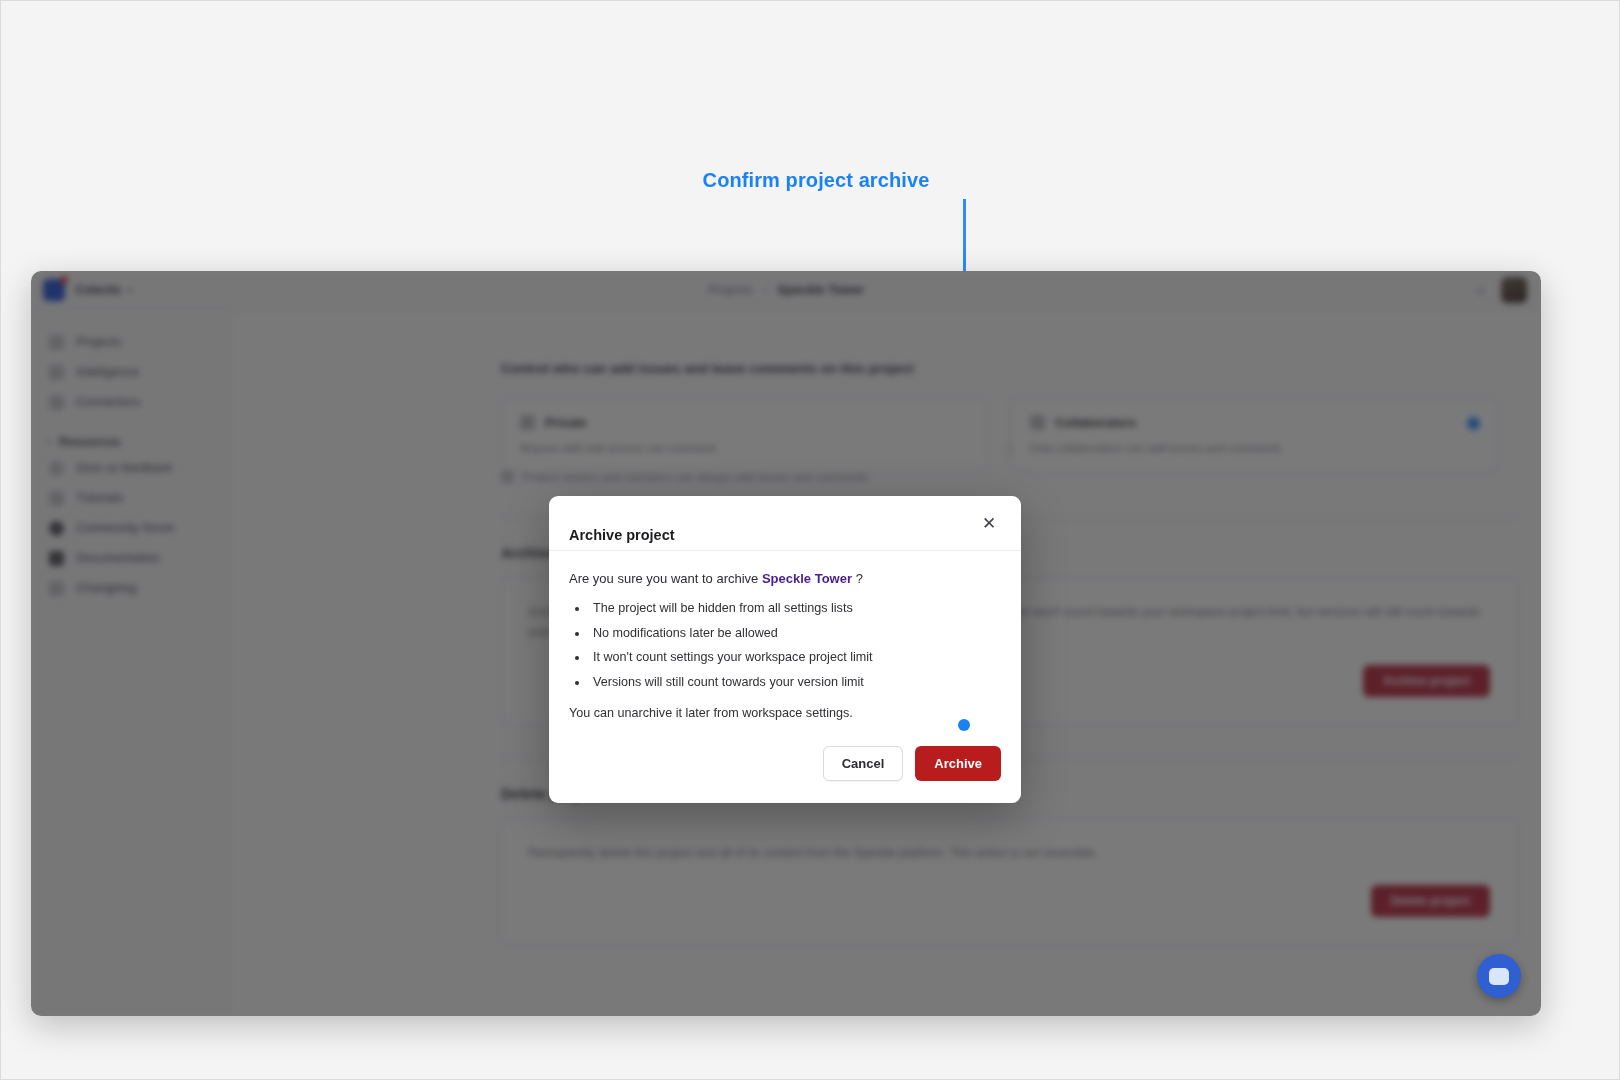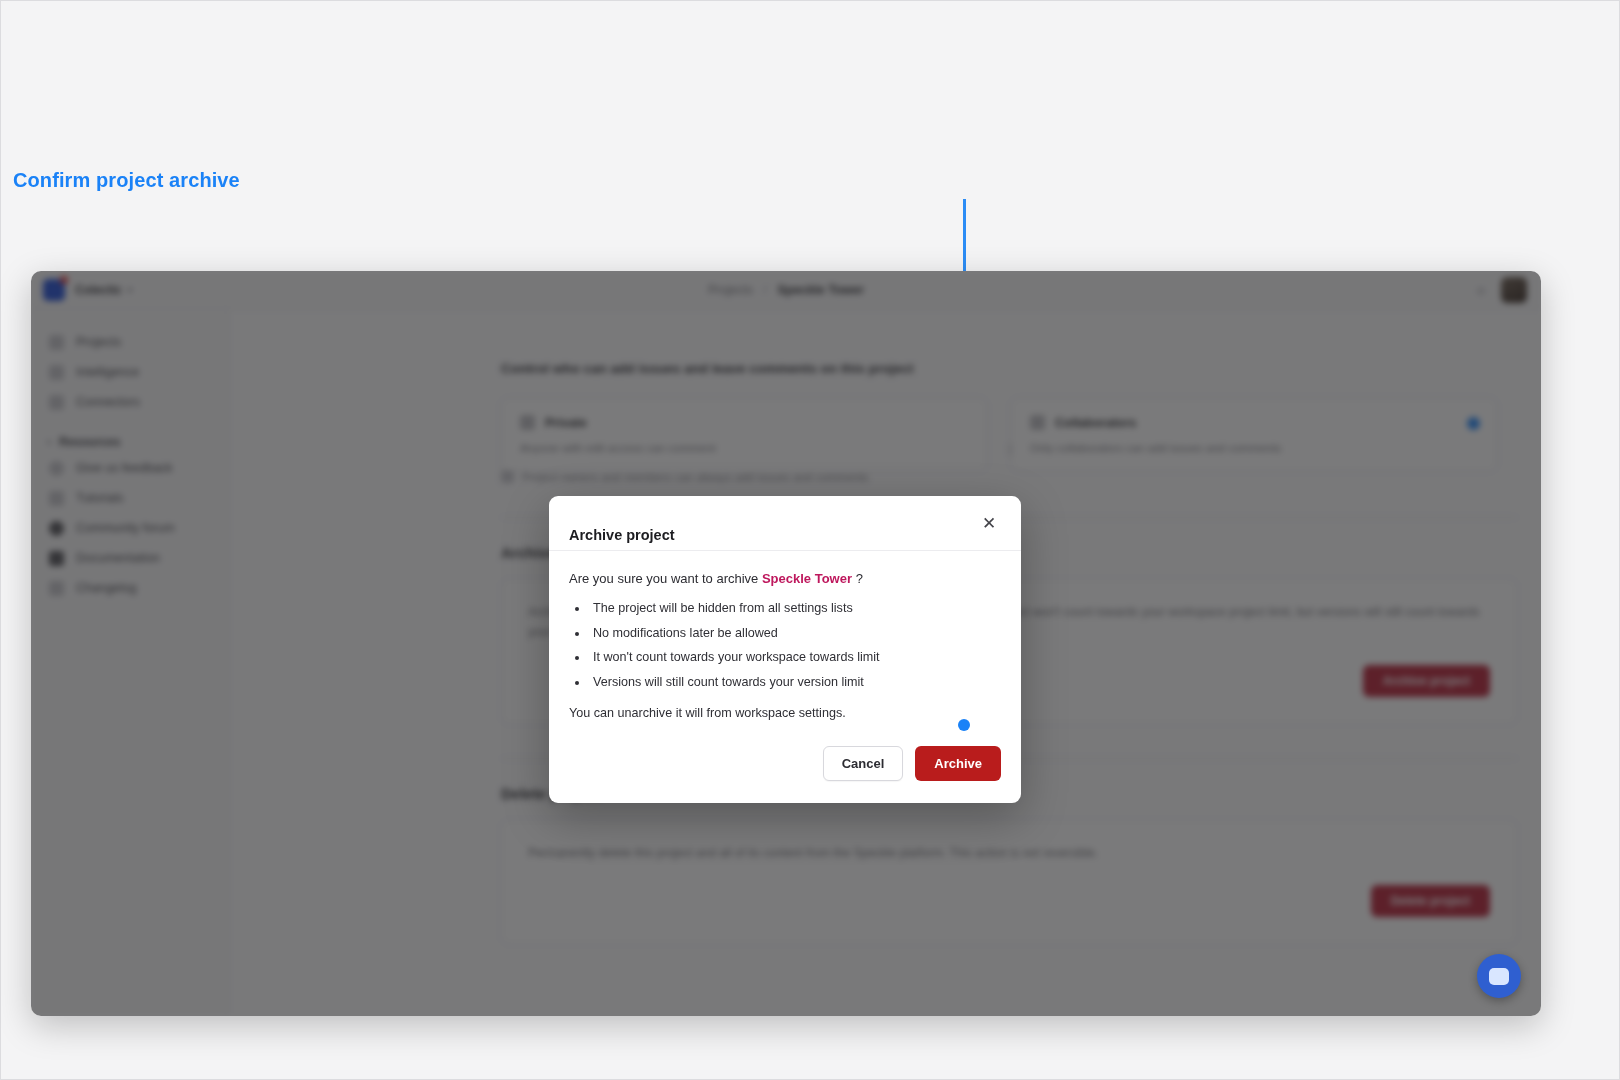--- a/index.html
+++ b/index.html
@@ -16,21 +16,21 @@
     width: 1620px; height: 1080px;
     background: #f4f4f5;
     border: 1px solid #dcdcdf;
   }
 
   
   .annot-label {
     position: absolute;
     left: 12px; right: 0;
     top: 168px;
-    text-align: left;
+    text-align: center;
     font-size: 20px;
     font-weight: bold;
     color: #1a82f7;
     letter-spacing: .1px;
   }
   .annot-line {
     position: absolute;
     left: 962px;
     top: 198px;
     width: 3px;
@@ -210,21 +210,21 @@
     border-bottom: 1px solid #ececef;
   }
   .modal-title { font-size: 14.5px; font-weight: 700; color: #1d1d21; margin-top: 24px; }
   .modal-x {
     width: 24px; height: 24px;
     display: flex; align-items: center; justify-content: center;
     font-size: 17px; color: #44444a; line-height: 1;
   }
   .modal-body { padding: 20px 20px 4px 20px; }
   .q { font-size: 13px; color: #2c2c32; }
-  .q b { font-weight: 700; color: #be185d; margin-top: 20px; }
+  .q b { font-weight: 700; color: #4c1d95; margin-top: 20px; }
   .bullets { margin: 16px 0 0 20px; }
   .bullets li {
     font-size: 12.6px; color: #2f2f35;
     line-height: 1.0; margin-bottom: 12px;
     padding-left: 4px;
   }
   .tail {
     margin: 18px 0 0 0; font-size: 12.6px; color: #2f2f35;
   }
   .modal-ft {
@@ -372,24 +372,24 @@
   <div class="modal">
     <div class="modal-hd">
       <span class="modal-title">Archive project</span>
       <span class="modal-x">✕</span>
     </div>
     <div class="modal-body">
       <div class="q"><span>Are you sure you want to archive </span><b>Speckle Tower</b><span> ?</span></div>
       <ul class="bullets">
         <li>The project will be hidden from all settings lists</li>
         <li>No modifications later be allowed</li>
-        <li>It won't count towards your workspace towards limit</li>
+        <li>It won't count settings your workspace project limit</li>
         <li>Versions will still count towards your version limit</li>
       </ul>
-      <div class="tail">You can unarchive it will from workspace settings.</div>
+      <div class="tail">You can unarchive it later from workspace settings.</div>
     </div>
     <div class="modal-ft">
       <button class="btn btn-cancel">Cancel</button>
       <button class="btn btn-archive">Archive</button>
     </div>
   </div>
 
   <div class="annot-dot"></div>
 </div>
 

